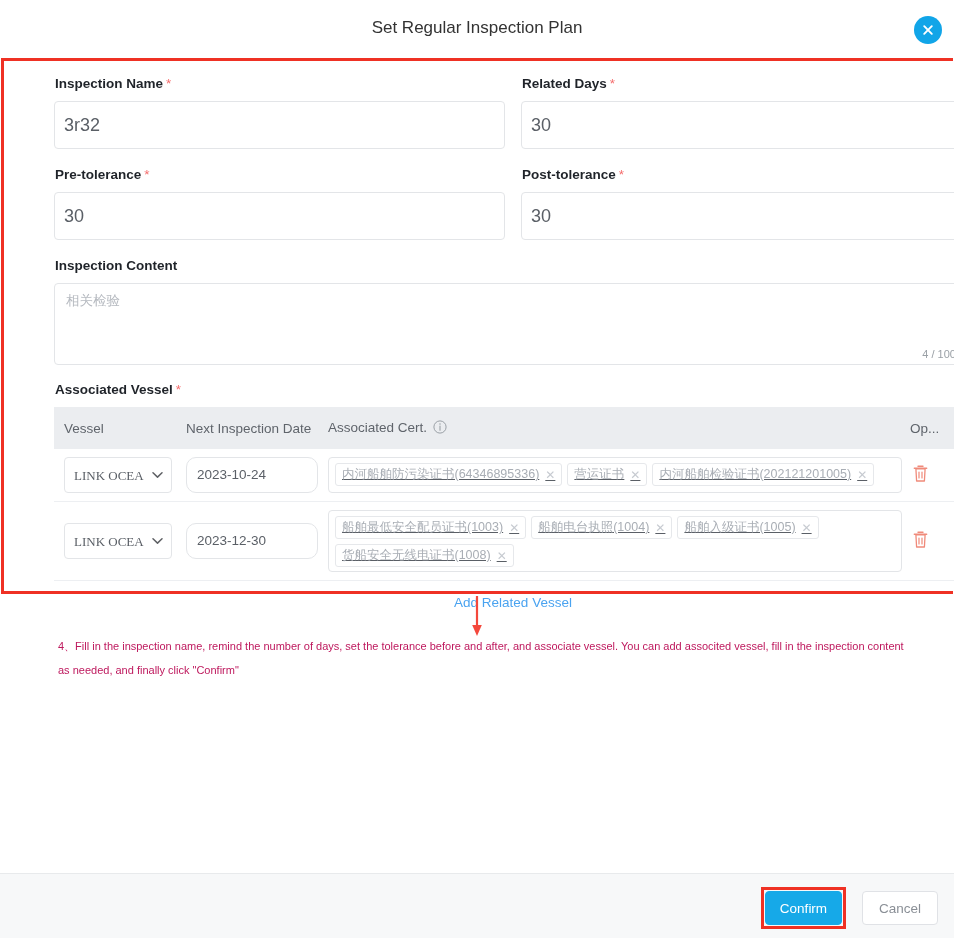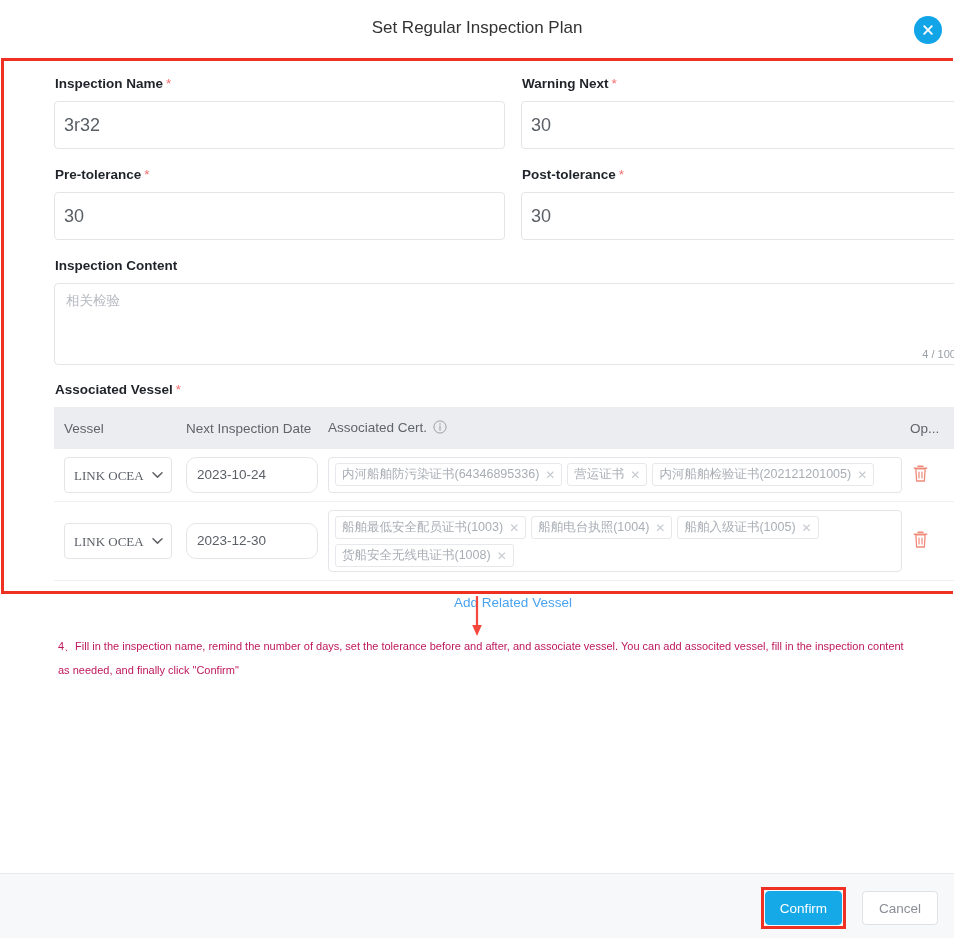--- a/index.html
+++ b/index.html
@@ -131,20 +131,21 @@
     width: 132px; height: 36px;
     border: 1px solid #e3e5e8; border-radius: 10px;
     background: #fff; color: #5a5f66; font-size: 13.5px;
     line-height: 34px; padding: 0 10px;
   }
   .cert-box {
     border: 1px solid #e3e5e8; border-radius: 4px; background: #fff;
     padding: 5px 6px 4px 6px; min-height: 36px;
     display: flex; flex-wrap: wrap; gap: 5px 5px;
     align-content: flex-start;
+    text-decoration: underline;
   }
   .tag {
     display: inline-flex; align-items: center;
     border: 1px solid #e6e8eb; border-radius: 3px;
     background: #fff; color: #a9aeb5;
     font-size: 12.5px; height: 23px; padding: 0 6px;
     font-family: "Liberation Sans", "DejaVu Sans", sans-serif;
     white-space: nowrap;
   }
   .tag .tag-x { margin-left: 6px; color: #c6cad0; font-size: 12px; cursor: pointer; }
@@ -216,21 +217,21 @@
 
     <div class="row2">
       <div class="col">
         <div class="f-label">
           <span>Inspection Name</span><span class="req">*</span>
         </div>
         <input class="f-input" type="text" value="3r32" style="">
       </div>
       <div class="col">
         <div class="f-label">
-          <span>Warning Next</span><span class="req">*</span>
+          <span>Related Days</span><span class="req">*</span>
         </div>
         <input class="f-input" type="text" value="30" style="">
       </div>
     </div>
 
     <div class="block-gap"></div>
 
     <div class="row2">
       <div class="col">
         <div class="f-label">

